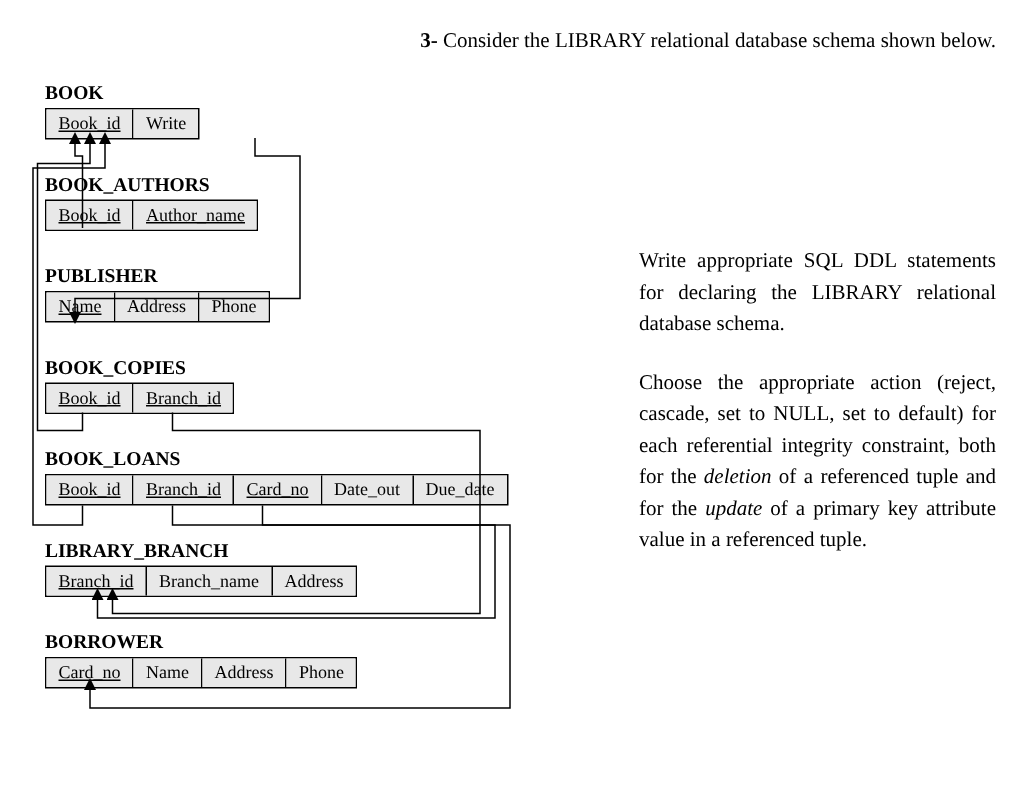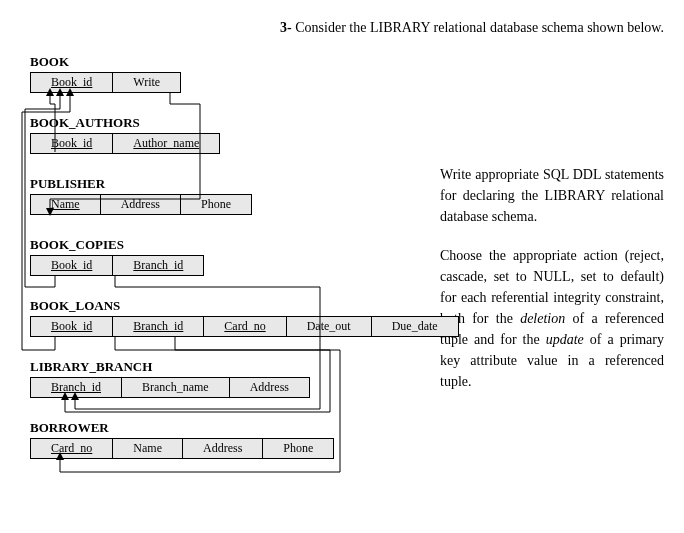--- a/index.html
+++ b/index.html
@@ -16,21 +16,21 @@
     margin-bottom: 18px;
     text-align: right;
   }
   .qnum {
     font-weight: bold;
     display: inline;
   }
   .content-row {
     display: flex;
     align-items: flex-start;
-    gap: 30px;
+    gap: 16px;
     justify-content: space-between;
   }
   .schema-col {
     width: 380px;
     position: relative;
     padding-left: 10px;
   }
   .text-col {
     flex: 1;
     padding-top: 110px;
@@ -46,21 +46,21 @@
   .relation-name {
     font-weight: bold;
     margin-bottom: 2px;
     font-size: 13px;
   }
   .attrs {
     display: inline-flex;
     border: 1px solid #000;
   }
   .attr {
-    padding: 2px 20px;
+    padding: 2px 8px;
     border-right: 1px solid #000;
     font-size: 12px;
     background: #e8e8e8;
     white-space: nowrap;
   }
   .attr:last-child {
     border-right: none;
   }
   .pk {
     text-decoration: underline;

